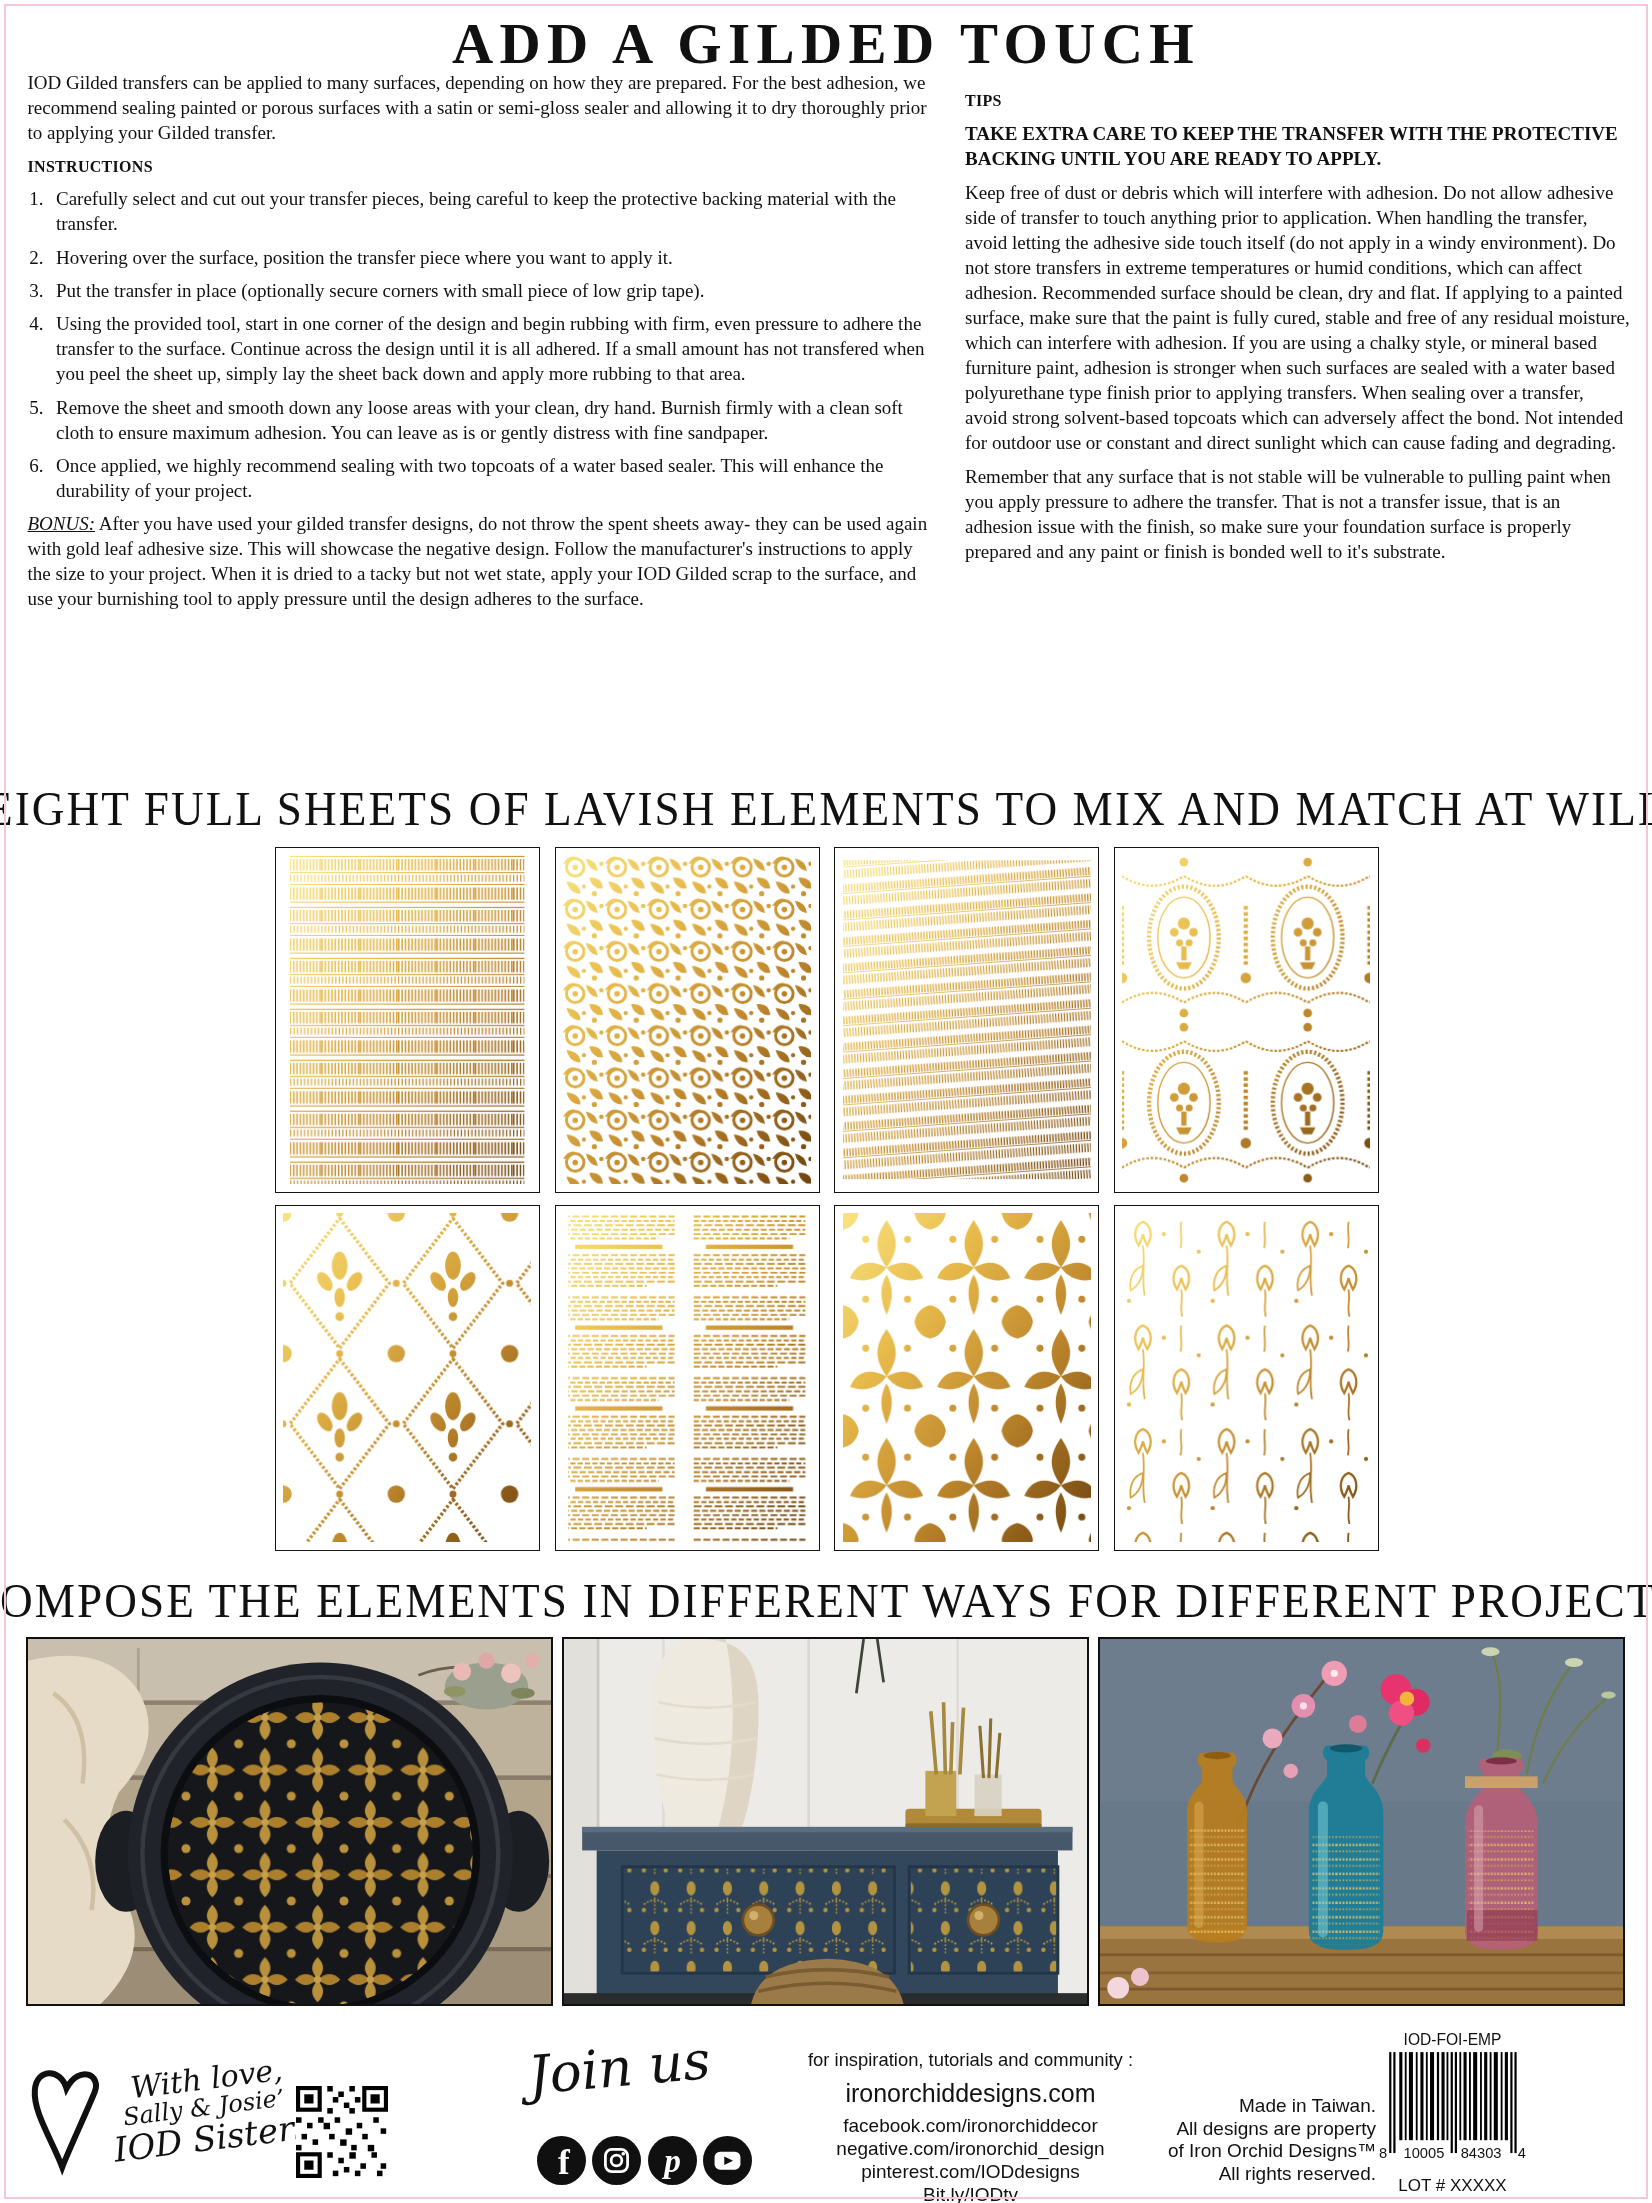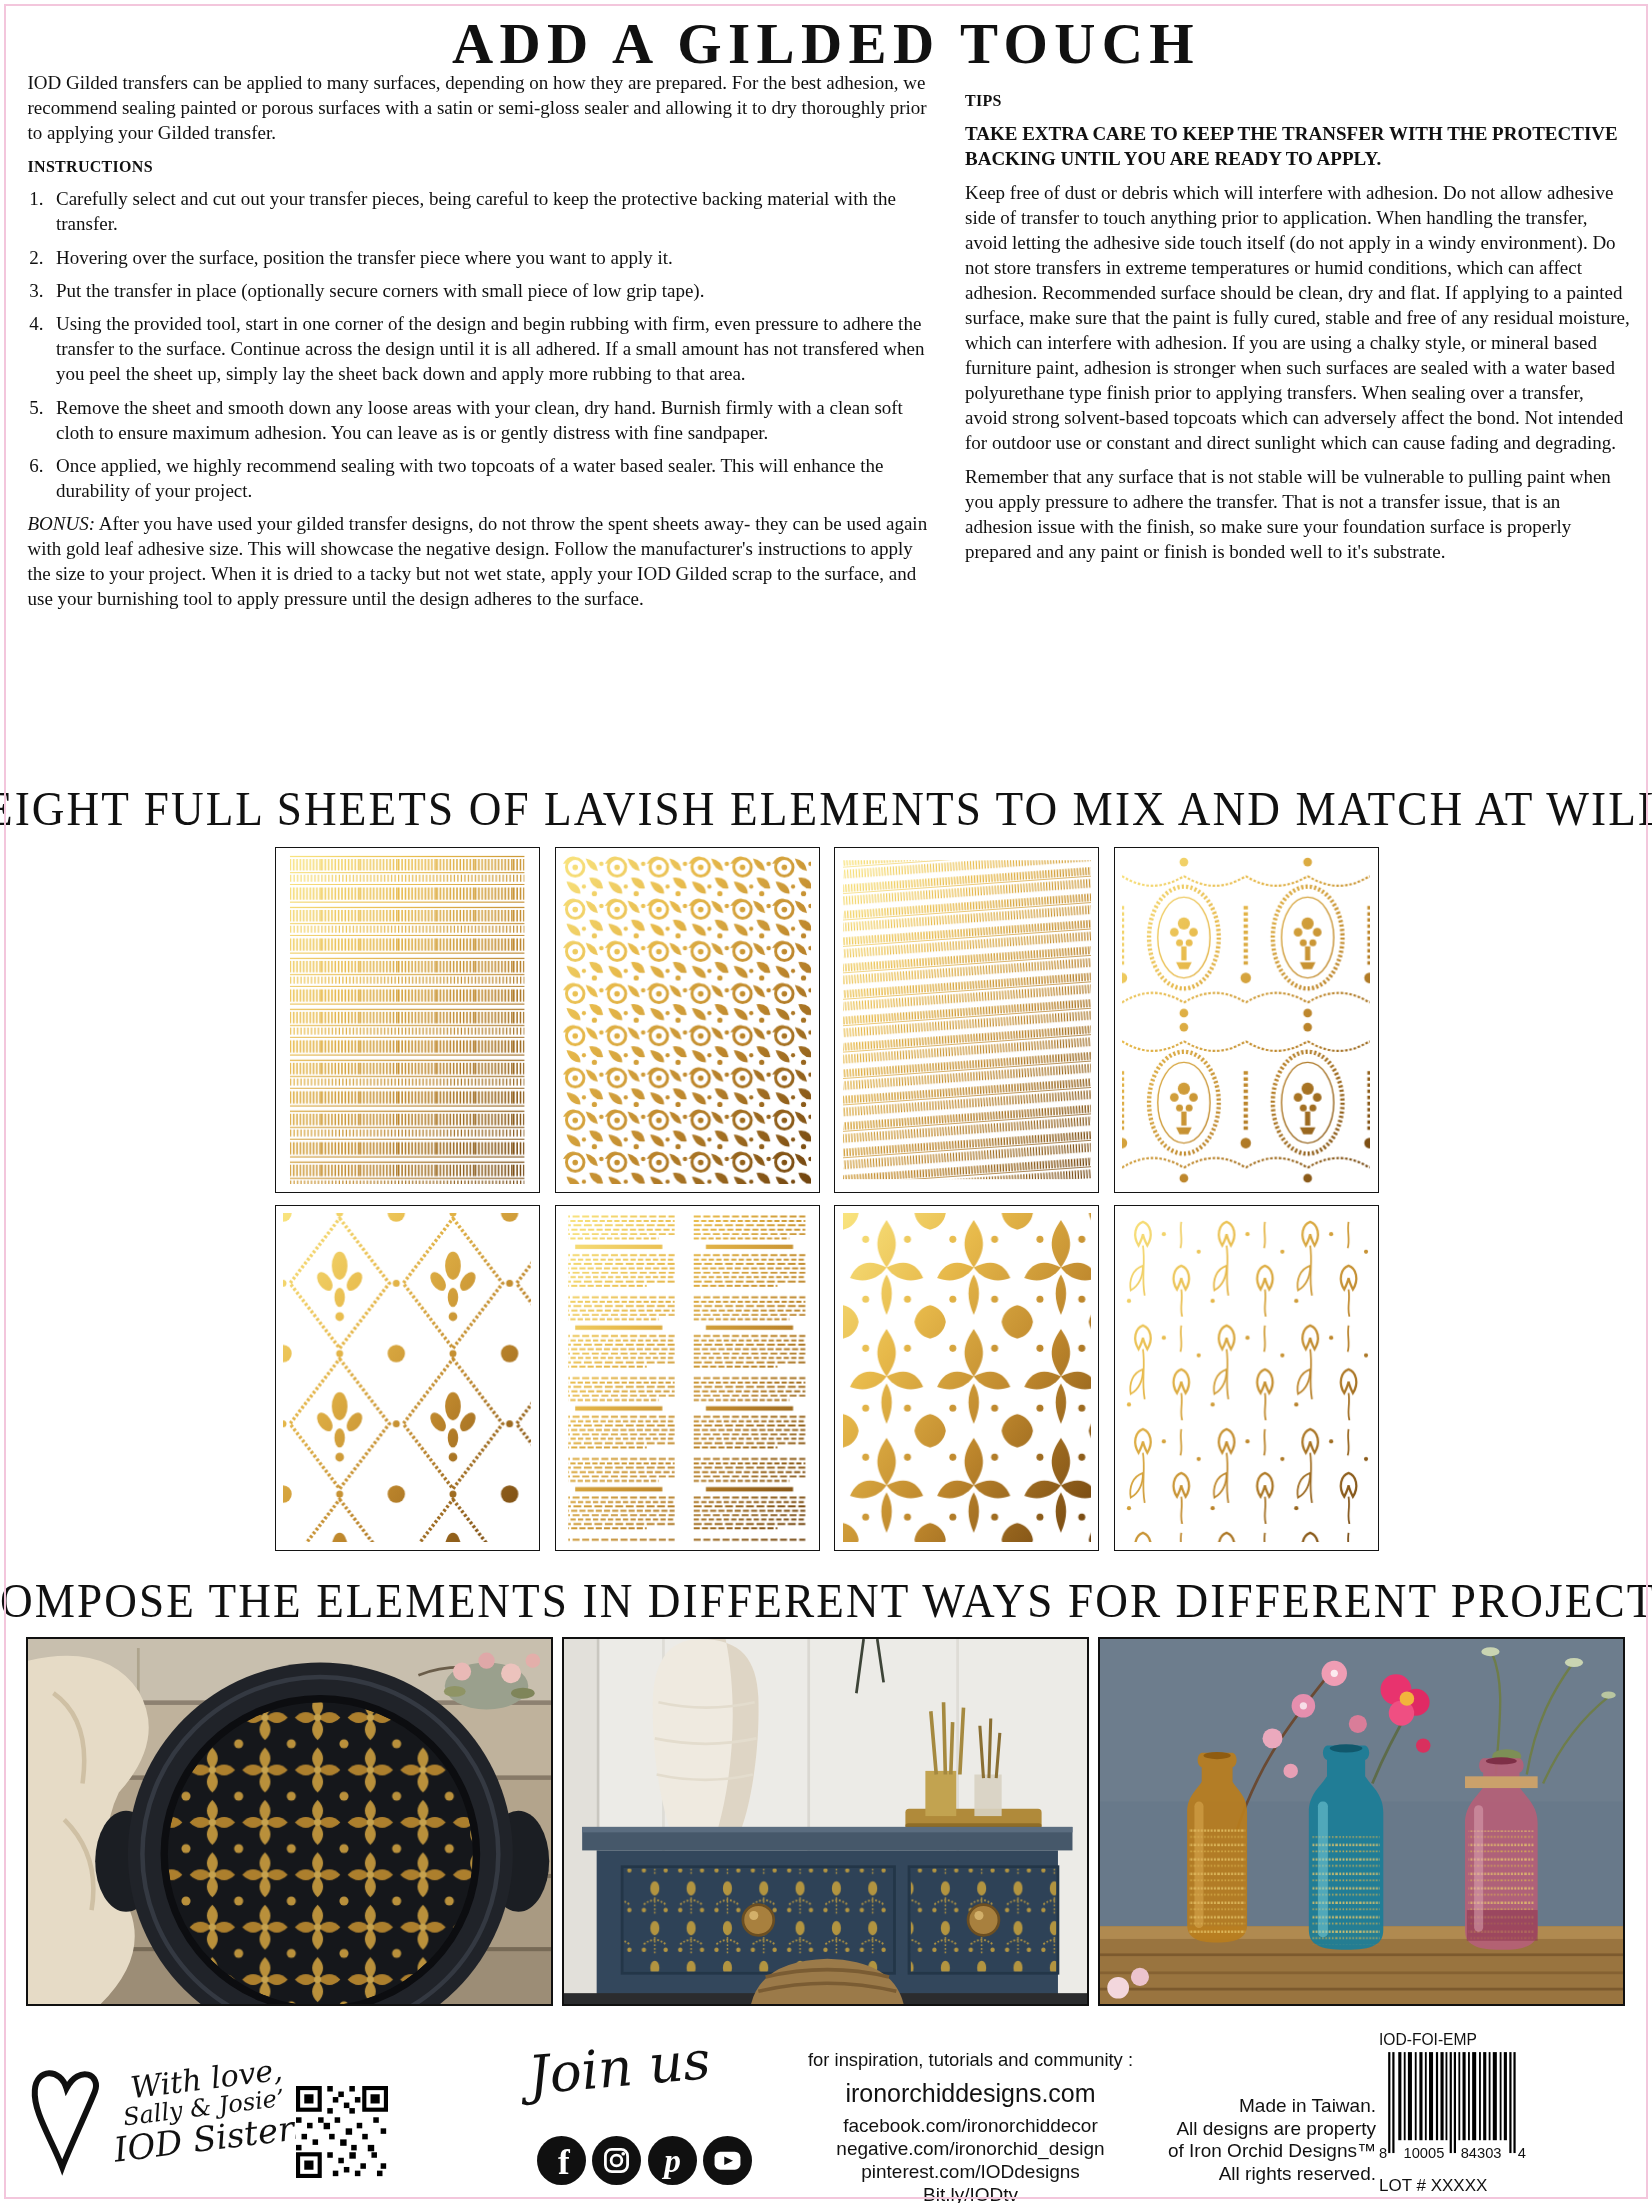--- a/index.html
+++ b/index.html
@@ -10,21 +10,21 @@
   .title{position:absolute;top:11px;left:0;width:100%;text-align:center;
          font-size:57px;font-weight:bold;letter-spacing:6.4px;}
 
   .colL{position:absolute;left:27.5px;top:70px;width:909px;font-size:19px;line-height:25px;}
   .colR{position:absolute;left:965px;top:81px;width:665px;font-size:19px;line-height:25px;}
   .colL p, .colR p{margin:0 0 9.2px 0;}
   .subhead{font-size:16px;font-weight:bold;letter-spacing:0.3px;margin:7.3px 0 7.3px 0;}
   .warning{font-weight:bold;margin:0 0 11px 0;}
   .item{position:relative;padding-left:28.5px;margin-bottom:8.3px;}
   .item .num{position:absolute;left:1.8px;top:0;}
-  .bonus .lbl{font-style:italic;}
+  .bonus .lbl{font-style:italic;text-decoration:underline;}
 
   .sechead{position:absolute;left:0;width:100%;text-align:center;white-space:nowrap;z-index:5;}
   .sechead>span{display:inline-block;font-size:39px;letter-spacing:1.8px;transform:scale(1.16,1.24);transform-origin:center;}
   #sheets-head{top:786px;}
   #compose-head{top:1578px;}
 
   .sheets{position:absolute;left:275px;top:847px;width:1104px;display:grid;
           grid-template-columns:repeat(4,1fr);gap:12px 14.7px;}
   .sheet{height:346px;border:1.8px solid #141414;background:#fff;padding:7.3px;box-sizing:border-box;}
   .sheet svg{width:100%;height:100%;display:block;}
@@ -43,21 +43,21 @@
   .joinus{position:absolute;left:528px;top:16.5px;font-size:53px;font-style:italic;
           font-family:"DejaVu Serif",serif;transform:rotate(-5deg);}
   .socials{position:absolute;left:537px;top:116px;display:flex;gap:6.4px;}
   .community{position:absolute;left:787px;top:29px;width:367px;text-align:center;
              font-family:"Liberation Sans",sans-serif;}
   .c-intro{font-size:18.4px;margin-bottom:8px;}
   .c-site{font-size:25px;margin-bottom:6px;}
   .c-line{font-size:19px;line-height:23px;}
   .legal{position:absolute;left:1163px;top:75px;width:213px;text-align:right;
          font-family:"Liberation Sans",sans-serif;font-size:19px;line-height:22.5px;}
-  .barcode{position:absolute;left:1379px;top:11px;width:147px;text-align:left;
+  .barcode{position:absolute;left:1379px;top:11px;width:147px;text-align:center;
            font-family:"Liberation Sans",sans-serif;}
   .sku{font-size:15.6px;margin-bottom:2.8px;}
   .digits{display:flex;justify-content:space-between;font-size:14.7px;margin-top:-13px;}
   .lot{font-size:17px;margin-top:15px;}
 </style>
 </head>
 <body>
 
 <svg width="0" height="0" style="position:absolute" aria-hidden="true">
 <defs>

